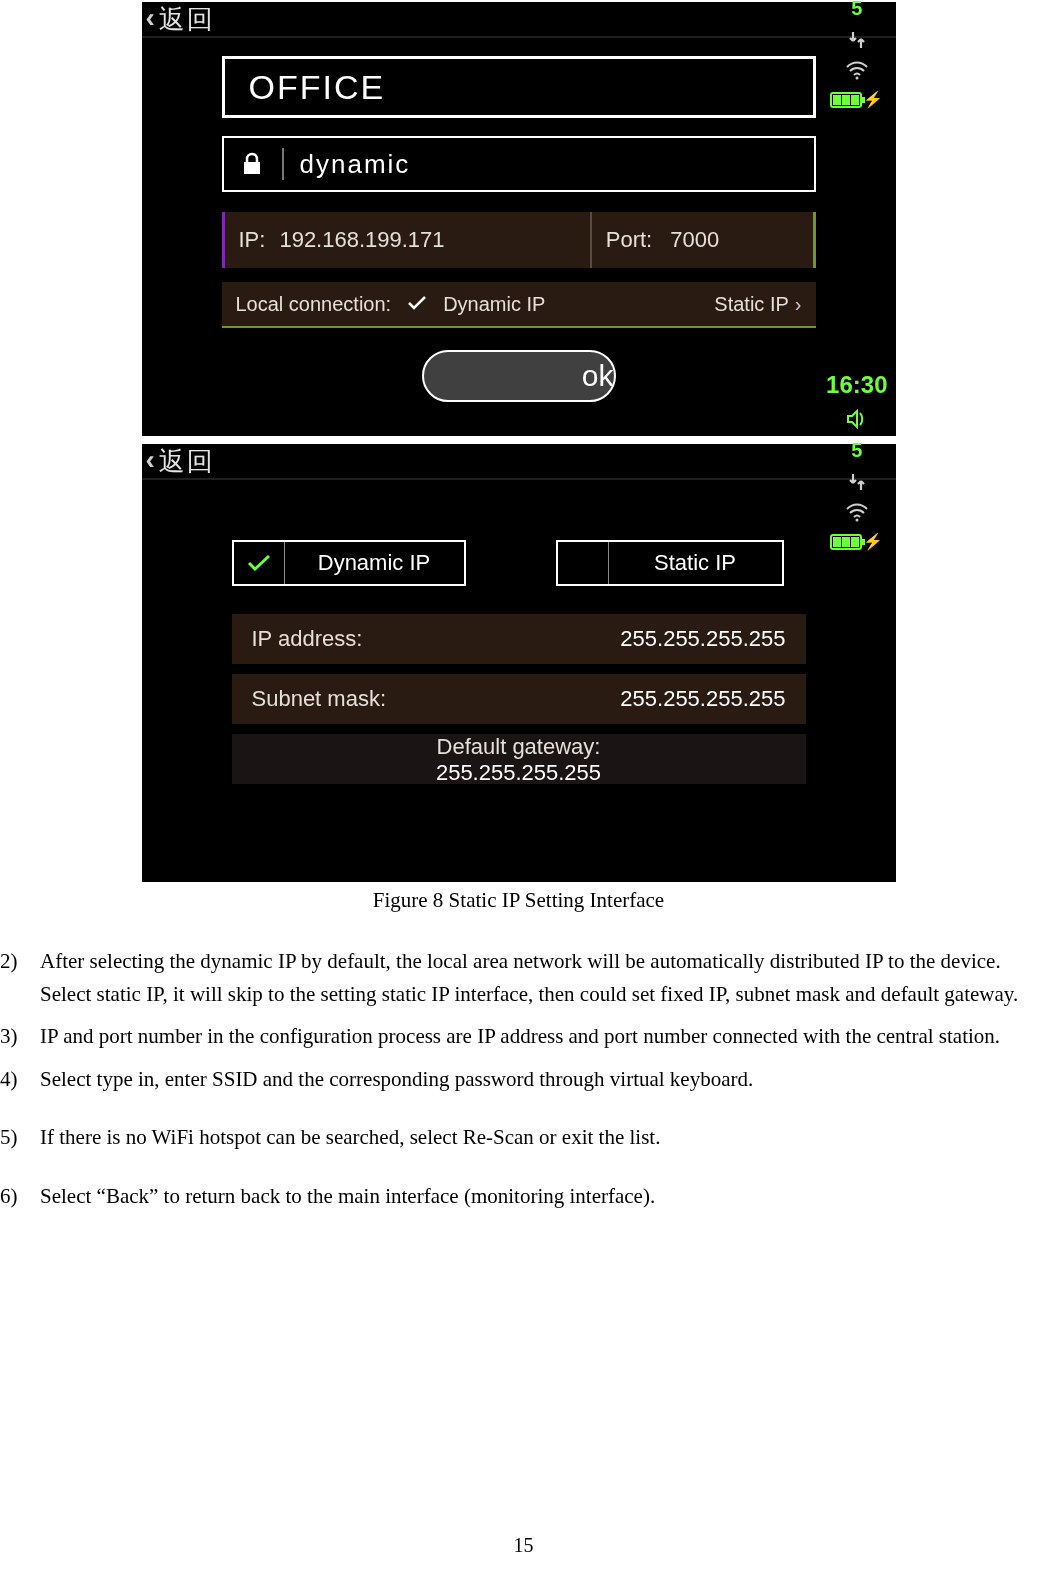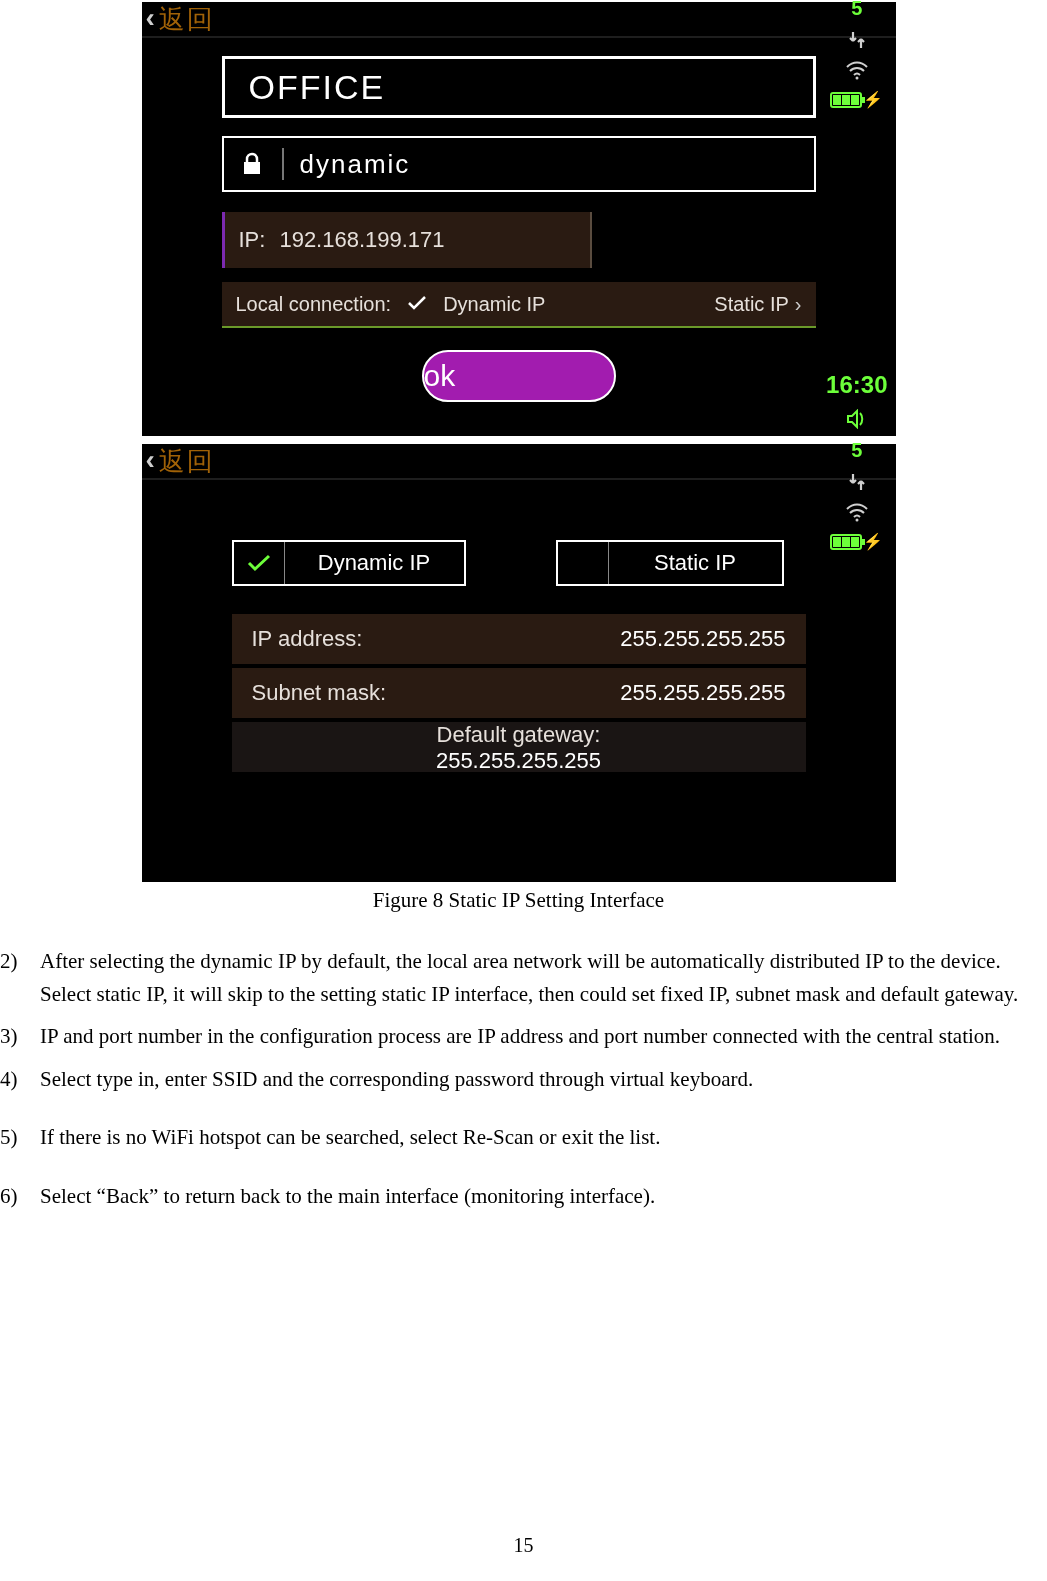--- a/index.html
+++ b/index.html
@@ -54,21 +54,21 @@
   .sb-left .chev {
     font-size: 28px;
     font-weight: bold;
     line-height: 1;
     color: #cfcfcf;
     padding-bottom: 2px;
   }
   .sb-left .back-text {
     font-size: 26px;
     letter-spacing: 2px;
-    color: #a16207;
+    color: #e5e5e5;
   }
   .sb-right {
     display: flex;
     align-items: center;
     gap: 10px;
     flex-direction: column;
   }
   .sb-time {
     color: #6dff3a; 
     font-size: 24px;
@@ -173,26 +173,26 @@
     color: #e6e0db;
     gap: 6px;
   }
   .conn-row .static-link .gt { color:#cfcfcf; font-size:20px; }
   .ok-btn {
     margin: 22px auto 0 auto;
     width: 190px;
     height: 48px;
     border: 2px solid #fff;
     border-radius: 26px;
-    background: #a21caf;
+    background: #404040;
     color: #fff;
     font-size: 30px;
     display: flex;
     align-items: center;
-    justify-content: flex-start;
+    justify-content: flex-end;
     cursor: pointer;
   }
 
   
   .f8-body {
     padding: 60px 90px 0 90px;
   }
   .ip-mode-row {
     display: flex;
     gap: 90px;
@@ -221,21 +221,21 @@
   .mode-box.static { width: 228px; }
   .mode-box .mode-label {
     flex: 1;
     text-align: center;
     padding: 0 10px;
   }
   .settings-rows { }
   .settings-row {
     background: #2a1b12;
     height: 50px;
-    margin-bottom: 4px;
+    margin-bottom: 10px;
     display: flex;
     align-items: center;
     padding: 0 20px;
     font-size: 22px;
     color: #e6e0db;
     justify-content: space-between;
   }
   .settings-row.dark { background: #1a1514; flex-direction: column; }
   .settings-row .label { color:#e6e0db; }
   .settings-row .val { color:#fff; }
@@ -330,20 +330,24 @@
         </span>
         <span class="sep"></span>
         <span class="pwd-text">dynamic</span>
       </div>
       <div class="ipport-row">
         <div class="ip-cell">
           <span class="lbl">IP:</span>
           <span>192.168.199.171</span>
         </div>
         <div class="divider"></div>
+        <div class="port-cell">
+          <span class="lbl">Port:</span>
+          <span>7000</span>
+        </div>
       </div>
       <div class="conn-row">
         <span>Local connection:</span>
         <span class="check">
           <svg width="20" height="16" viewBox="0 0 20 16">
             <path d="M2 8l5 5L18 2" fill="none" stroke="#fff" stroke-width="2.5"></path>
           </svg>
         </span>
         <span>Dynamic IP</span>
         <span class="static-link">

